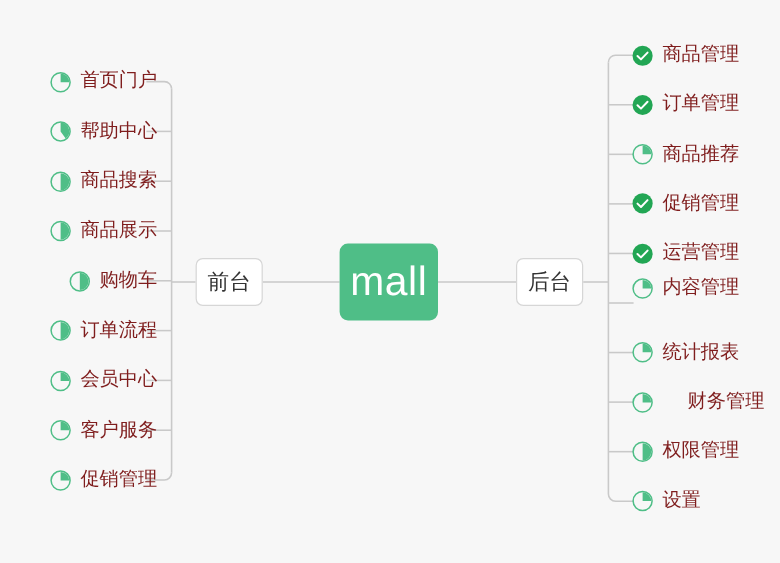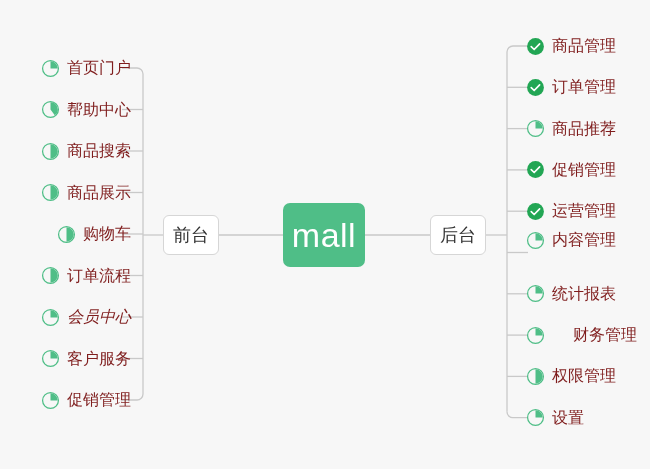--- a/index.html
+++ b/index.html
@@ -178,21 +178,21 @@
         </svg>
         <span class="leaf-label">购物车</span>
       </div>
       <div class="leaf leaf-left" style="top: 263.5px;">
         <svg class="icon" viewBox="0 0 24 24">
           <circle cx="12" cy="12" r="10" fill="none" stroke="#4FBE87" stroke-width="1.6"></circle>
           <path d="M 12 12 L 12 2.9000000000000004 A 9.1 9.1 0 0 1 12 21.1 Z" fill="#4FBE87"></path>
         </svg>
         <span class="leaf-label">订单流程</span>
       </div>
-      <div class="leaf leaf-left" style="top: 305px; font-style: italic;">
+      <div class="leaf leaf-left" style="top: 305px;">
         <svg class="icon" viewBox="0 0 24 24">
           <circle cx="12" cy="12" r="10" fill="none" stroke="#4FBE87" stroke-width="1.6"></circle>
           <path d="M 12 12 L 12 2.9000000000000004 A 9.1 9.1 0 0 1 21.1 12 Z" fill="#4FBE87"></path>
         </svg>
         <span class="leaf-label">会员中心</span>
       </div>
       <div class="leaf leaf-left" style="top: 346.5px;">
         <svg class="icon" viewBox="0 0 24 24">
           <circle cx="12" cy="12" r="10" fill="none" stroke="#4FBE87" stroke-width="1.6"></circle>
           <path d="M 12 12 L 12 2.9000000000000004 A 9.1 9.1 0 0 1 21.1 12 Z" fill="#4FBE87"></path>

